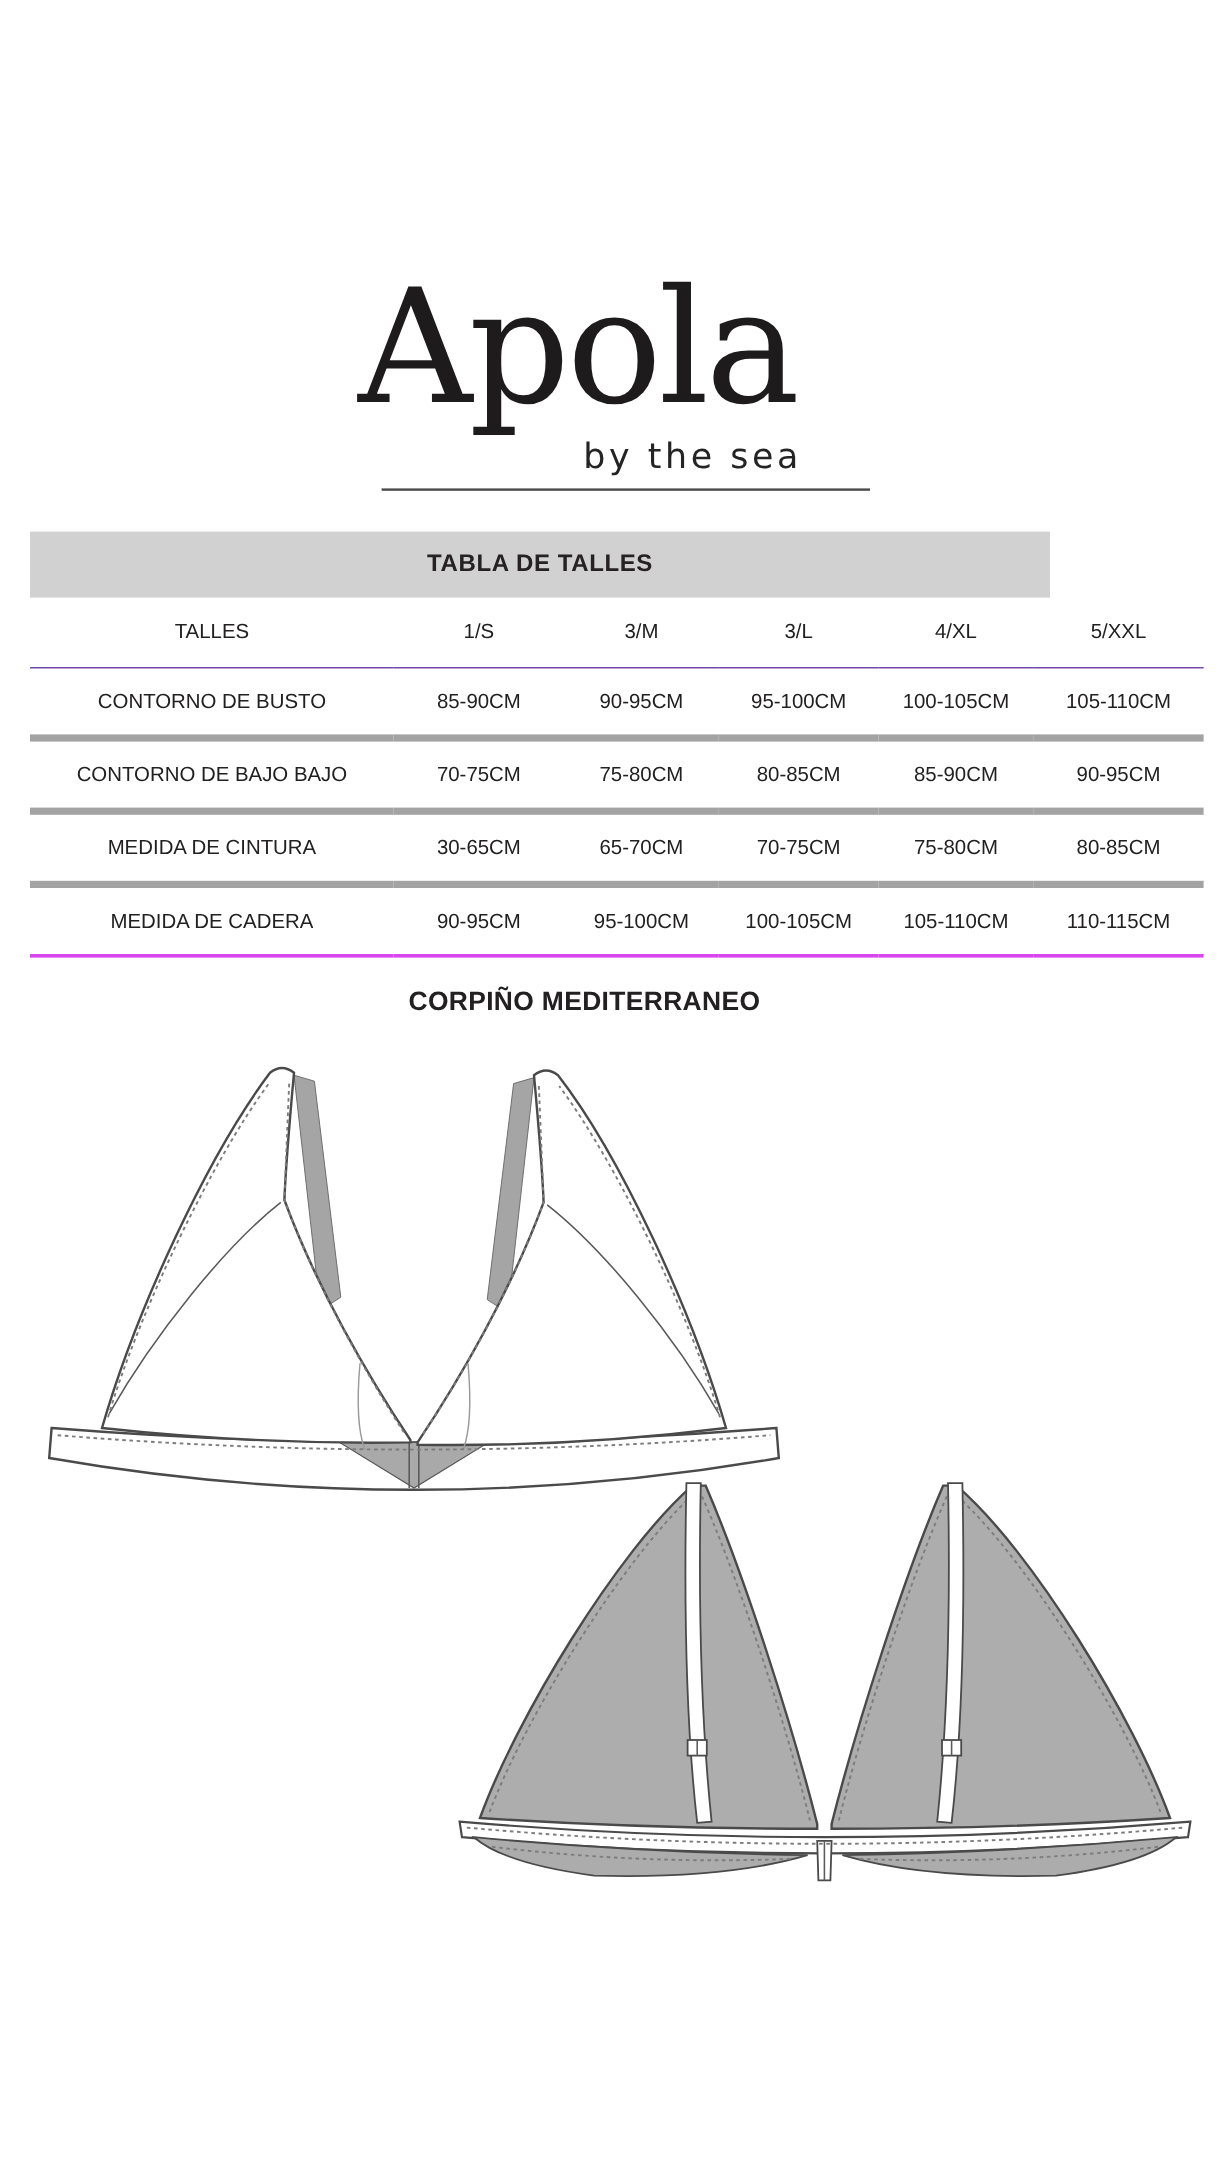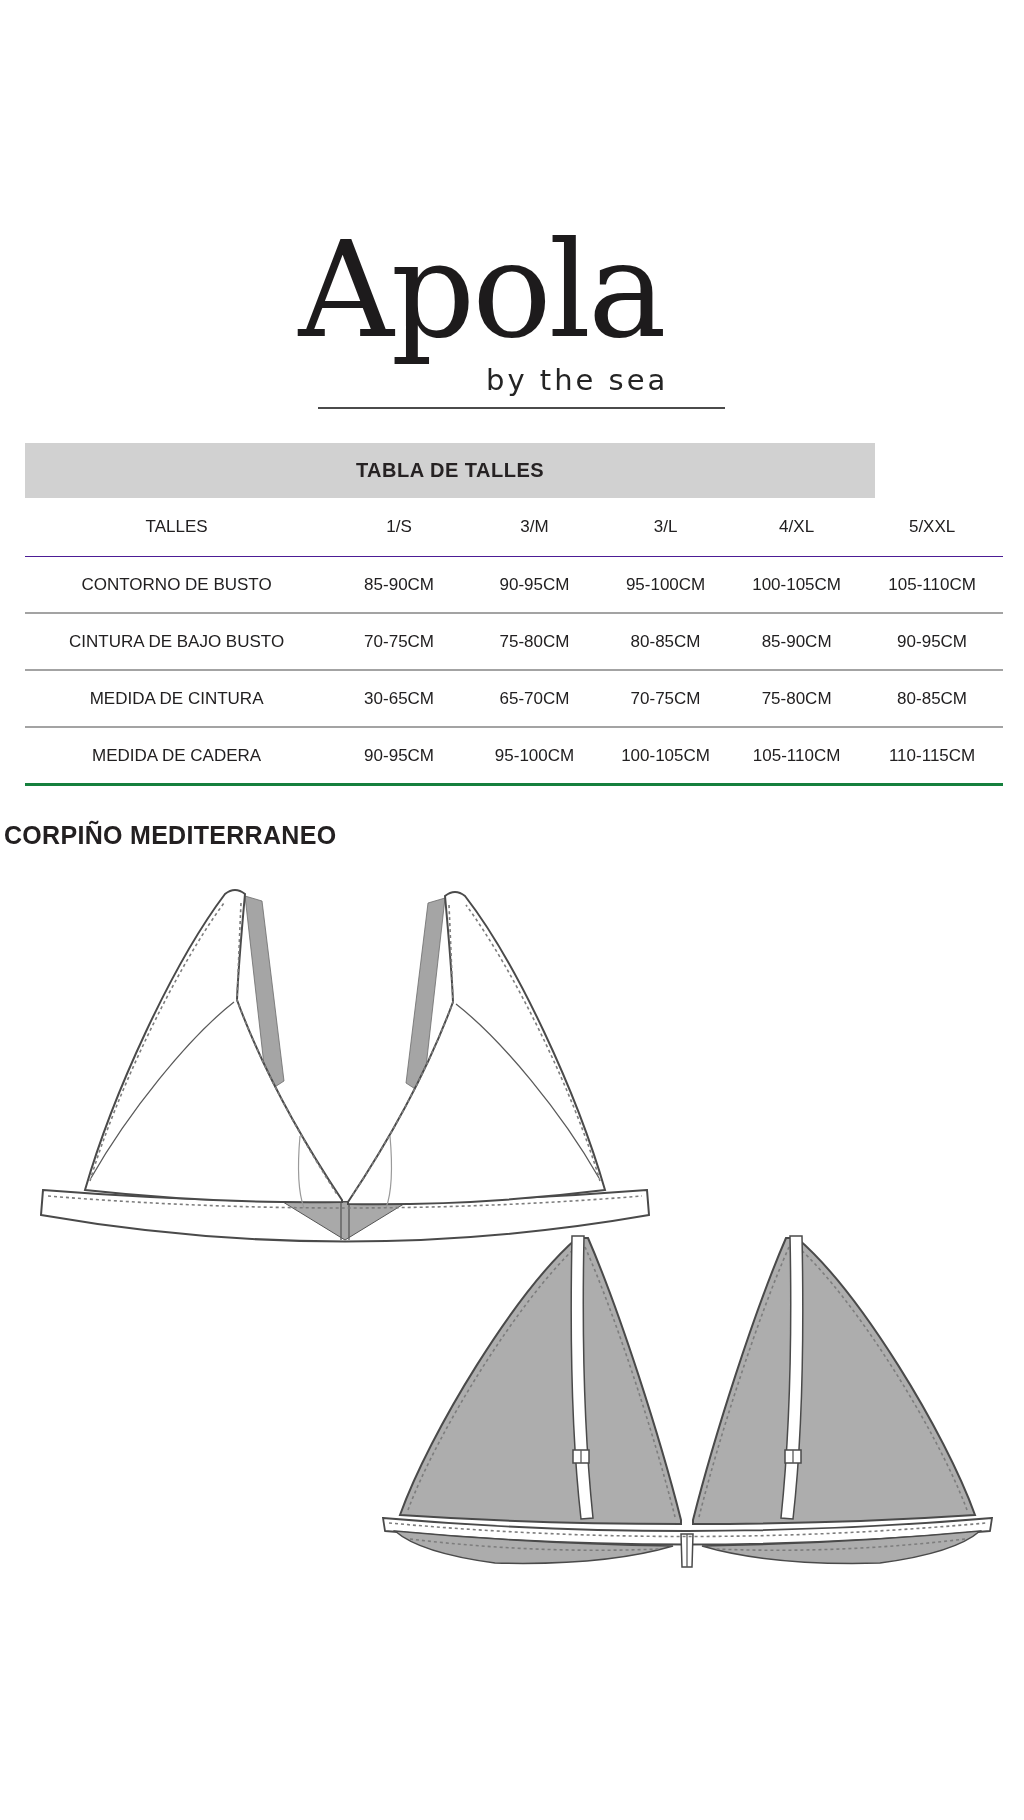--- a/index.html
+++ b/index.html
@@ -28,27 +28,27 @@
     font-weight:bold;font-size:20px;letter-spacing:.5px;color:#262223;
   }
   table.sizes{
     position:absolute;top:498px;left:25px;width:978px;border-collapse:collapse;
     table-layout:fixed;
   }
   table.sizes th,table.sizes td{
     text-align:center;vertical-align:middle;padding:0;font-size:17px;color:#222021;
   }
   table.sizes thead th{height:58px;font-weight:normal;border-bottom:1px solid #4c1d95;}
-  table.sizes tbody td{height:55px;font-weight:normal;border-bottom:2px solid #a3a3a3;}
-  table.sizes tbody tr:last-child td{border-bottom:3px solid #15803d;}
+  table.sizes tbody td{height:55px;font-weight:normal;border-bottom:6px solid #a3a3a3;}
+  table.sizes tbody tr:last-child td{border-bottom:3px solid #d946ef;}
   .c0{width:31%;} .c1{width:14.5%;} .c2{width:13.2%;} .c3{width:13.6%;} .c4{width:13.2%;} .c5{width:14.5%;}
   
   .product-title{
-    position:absolute;top:820px;left:4px;width:942px;text-align:left;
-    font-weight:bold;font-size:25px;letter-spacing:.3px;color:#232021;line-height:30px;
+    position:absolute;top:820px;left:16px;width:942px;text-align:center;
+    font-weight:bold;font-size:22px;letter-spacing:.3px;color:#232021;line-height:30px;
   }
   
   .front-sketch{position:absolute;left:38px;top:878px;width:615px;height:372px;}
   .back-sketch{position:absolute;left:375px;top:1222px;width:628px;height:358px;}
   .sk-thin{fill:none;stroke:#5a5a5a;stroke-width:1.3;}
   .sk-stitch{fill:none;stroke:#7d7d7d;stroke-width:1.6;stroke-dasharray:3 3;}
   .sk-dart{fill:none;stroke:#9a9a9a;stroke-width:1.2;}
 </style>
 </head>
 <body>
@@ -75,21 +75,21 @@
     <tbody>
       <tr>
         <td>CONTORNO DE BUSTO</td>
         <td>85-90CM</td>
         <td>90-95CM</td>
         <td>95-100CM</td>
         <td>100-105CM</td>
         <td>105-110CM</td>
       </tr>
       <tr>
-        <td>CINTURA DE BAJO BUSTO</td>
+        <td>CONTORNO DE BAJO BAJO</td>
         <td>70-75CM</td>
         <td>75-80CM</td>
         <td>80-85CM</td>
         <td>85-90CM</td>
         <td>90-95CM</td>
       </tr>
       <tr>
         <td>MEDIDA DE CINTURA</td>
         <td>30-65CM</td>
         <td>65-70CM</td>

